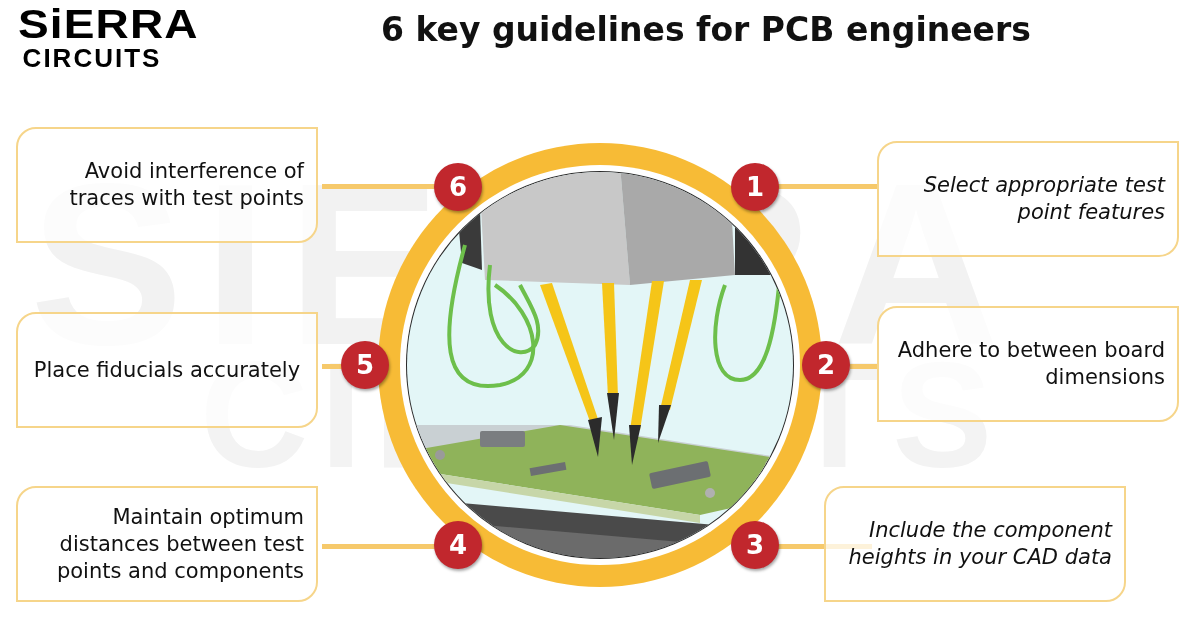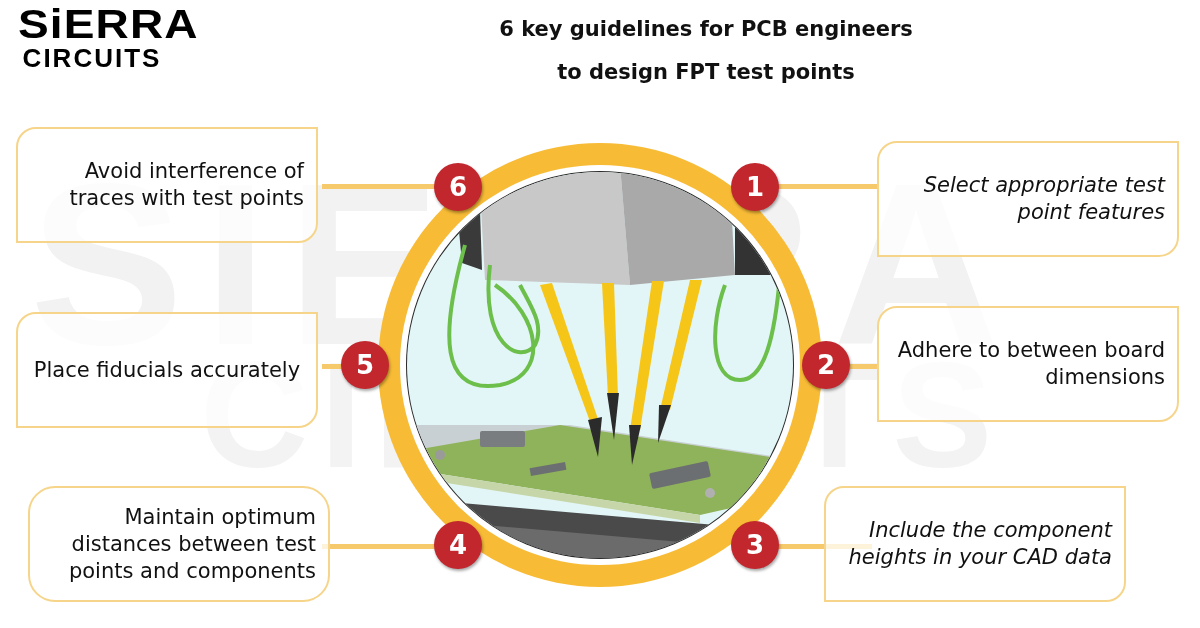--- a/index.html
+++ b/index.html
@@ -28,21 +28,21 @@
     transform: scaleX(1.15); transform-origin: left; display: inline-block; margin-left: -30px;
   }
   .logo .l2 {
     font-family: "Liberation Sans", sans-serif; font-weight: bold;
     font-size: 26px; letter-spacing: 2px; line-height: 28px; color: #000;
     display: block; margin-left: -40px;
   }
   .title {
     position: absolute; left: 340px; top: 8px; width: 732px;
     text-align: center; font-family: "DejaVu Sans", sans-serif; font-weight: bold;
-    font-size: 21px; line-height: 43px; color: #111; z-index: 2;
+    font-size: 33px; line-height: 43px; color: #111; z-index: 2;
   }
   .card {
     position: absolute; width: 302px; height: 116px;
     border: 2px solid #f6d58a;
     border-radius: 20px 0 20px 0;
     background: rgba(255,255,255,0.75);
     display: flex; align-items: center; justify-content: center;
     text-align: right; font-size: 21px; line-height: 27px; color: #111;
     z-index: 2; box-sizing: border-box; padding: 0 12px;
   }
@@ -61,37 +61,36 @@
 <div class="watermark">SIERRA</div>
 <div class="watermark2">CIRCUITS</div>
 
 <div class="logo">
   <span class="l1">SiERRA</span>
   <span class="l2">CIRCUITS</span>
 </div>
 
 <div class="title">
   <div>6 key guidelines for PCB engineers</div>
-  <div>to design FPT test points</div>
 </div>
 
 <div class="connector" style="left:322px; top:184px; width:120px;"></div>
 <div class="connector" style="left:322px; top:364px; width:28px;"></div>
 <div class="connector" style="left:322px; top:544px; width:120px;"></div>
 <div class="connector" style="left:760px; top:184px; width:118px;"></div>
 <div class="connector" style="left:850px; top:364px; width:28px;"></div>
 <div class="connector" style="left:760px; top:544px; width:112px;"></div>
 
 <div class="card" style="left:16px; top:127px;">
   <span>Avoid interference of traces with test points</span>
 </div>
 <div class="card" style="left:16px; top:312px;">
   <span>Place fiducials accurately</span>
 </div>
-<div class="card" style="left:28px; top:486px;border-radius:27px;">
+<div class="card" style="left:16px; top:486px;">
   <span>Maintain optimum distances between test points and components</span>
 </div>
 
 <div class="card" style="left:877px; top:141px;font-style:italic;">
   <span>Select appropriate test point features</span>
 </div>
 <div class="card" style="left:877px; top:306px;">
   <span>Adhere to between board dimensions</span>
 </div>
 <div class="card" style="left:824px; top:486px;font-style:italic;">

